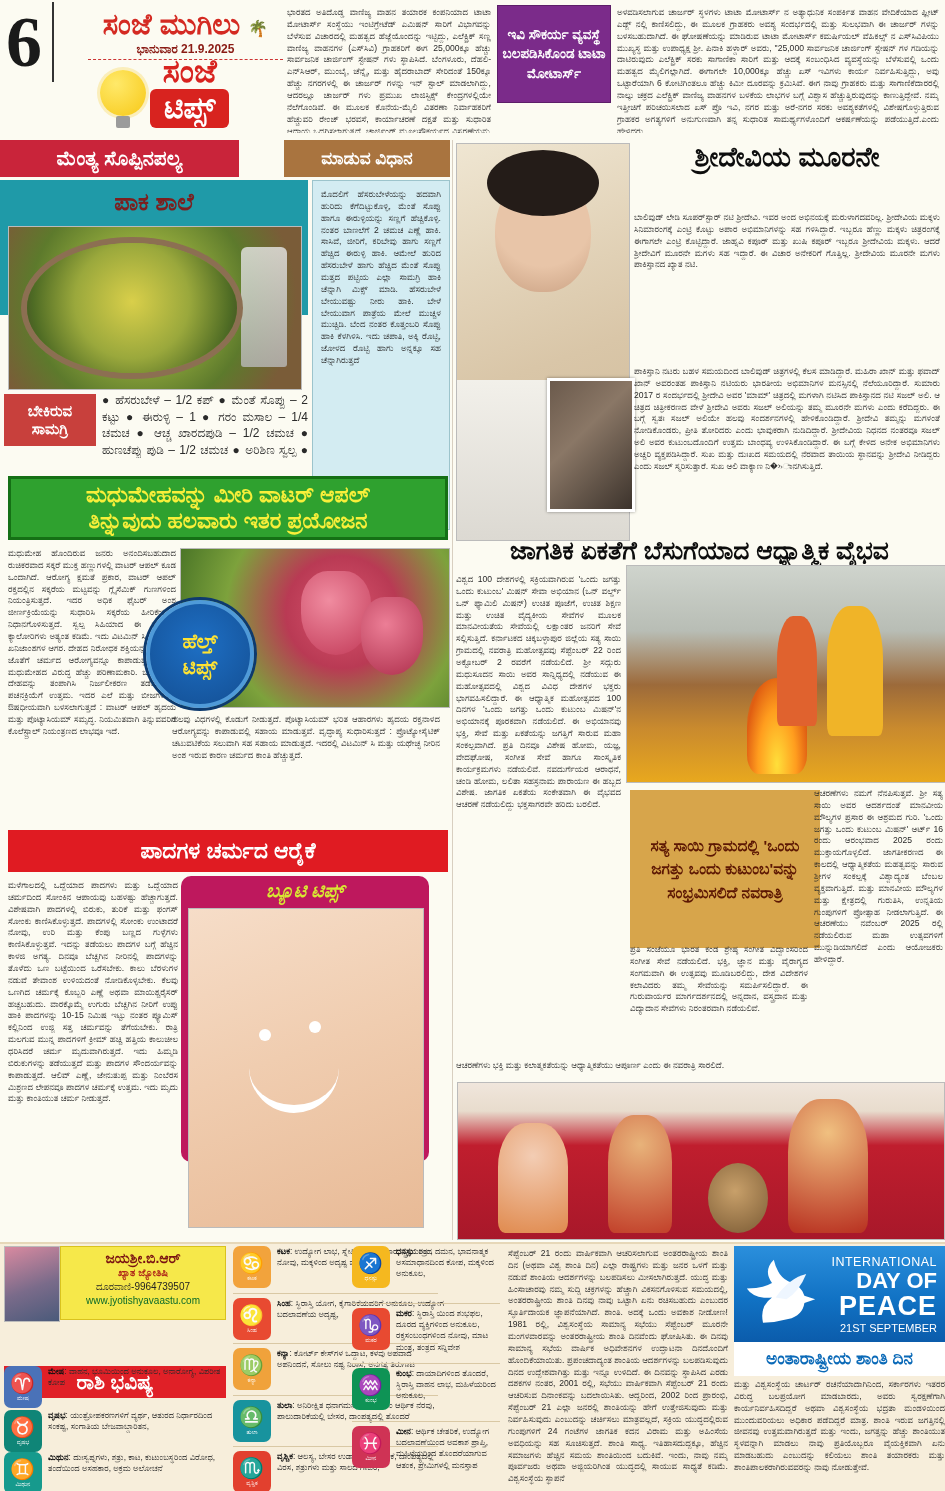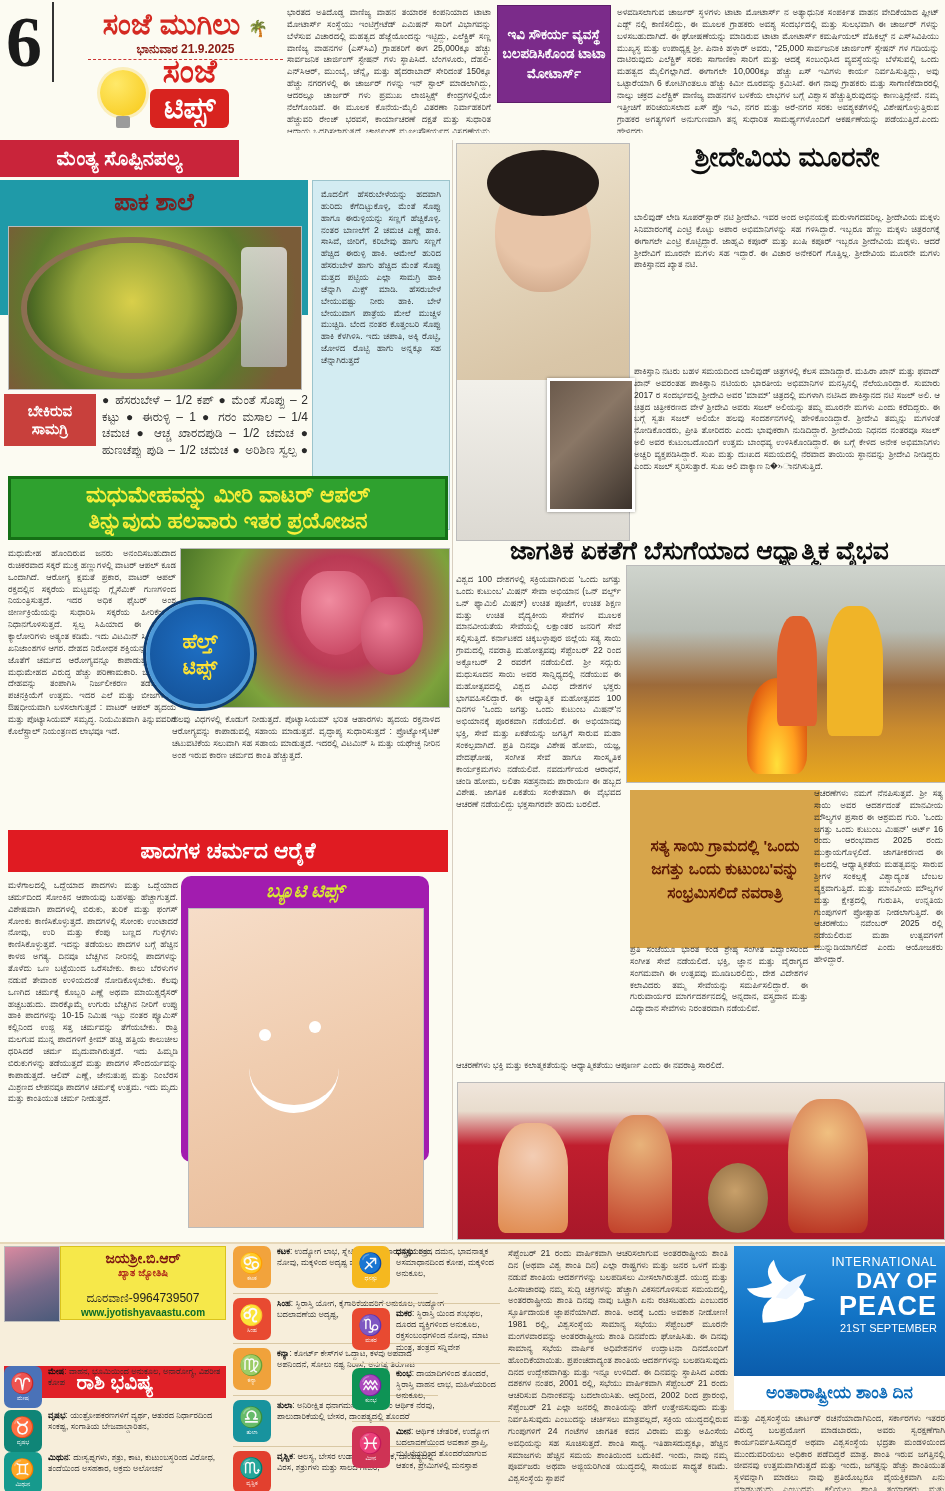--- a/index.html
+++ b/index.html
@@ -54,20 +54,21 @@
   <div class="abs" style="left:150px;top:55px;text-align:center;">
     <div style="color:#d8231f;font-weight:bold;font-size:32px;line-height:1.05;">ಸಂಜೆ</div>
     <div id="tips-logo-box">ಟಿಪ್ಸ್</div>
   </div>
 
   <div class="abs txt" style="left:287px;top:7px;width:204px;height:126px;">ಭಾರತದ ಅತಿದೊಡ್ಡ ವಾಣಿಜ್ಯ ವಾಹನ ತಯಾರಕ ಕಂಪನಿಯಾದ ಟಾಟಾ ಮೋಟಾರ್ಸ್ ಸಂಸ್ಥೆಯು ಇಂಟಿಗ್ರೇಟೆಡ್ ಎಮಿಷನ್ ಸಾರಿಗೆ ವಿಭಾಗವನ್ನು ಬೆಳೆಸುವ ವಿಚಾರದಲ್ಲಿ ಮಹತ್ವದ ಹೆಜ್ಜೆಯೊಂದನ್ನು ಇಟ್ಟಿದ್ದು, ಎಲೆಕ್ಟ್ರಿಕ್ ಸಣ್ಣ ವಾಣಿಜ್ಯ ವಾಹನಗಳ (ಎಸ್‌ಸಿವಿ) ಗ್ರಾಹಕರಿಗೆ ಈಗ 25,000ಕ್ಕೂ ಹೆಚ್ಚು ಸಾರ್ವಜನಿಕ ಚಾರ್ಜಿಂಗ್ ಸ್ಟೇಷನ್ ಗಳು ಸ್ಥಾಪಿಸಿದೆ. ಬೆಂಗಳೂರು, ದೆಹಲಿ-ಎನ್‌ಸಿಆರ್, ಮುಂಬೈ, ಚೆನ್ನೈ, ಮತ್ತು ಹೈದರಾಬಾದ್ ಸೇರಿದಂತೆ 150ಕ್ಕೂ ಹೆಚ್ಚು ನಗರಗಳಲ್ಲಿ ಈ ಚಾರ್ಜರ್ ಗಳನ್ನು ಇನ್ ಸ್ಟಾಲ್ ಮಾಡಲಾಗಿದ್ದು, ಆದರಲ್ಲೂ ಚಾರ್ಜರ್ ಗಳು ಪ್ರಮುಖ ಲಾಜಿಸ್ಟಿಕ್ಸ್ ಕೇಂದ್ರಗಳಲ್ಲಿಯೇ ನೆಲೆಗೊಂಡಿವೆ. ಈ ಮೂಲಕ ಕೊನೆಯ-ಮೈಲಿ ವಿತರಣಾ ನಿರ್ವಾಹಕರಿಗೆ ಹೆಚ್ಚುವರಿ ರೇಂಜ್ ಭರವಸೆ, ಕಾರ್ಯಾಚರಣೆ ದಕ್ಷತೆ ಮತ್ತು ಸುಧಾರಿತ ಆದಾಯ ಒದಗಿಸಲಾಗುತ್ತದೆ. ಚಾರ್ಜಿಂಗ್ ಮೂಲಸೌಕರ್ಯದ ವಿಸ್ತರಣೆಯನ್ನು ಇನ್ನಷ್ಟು ವೇಗಗೊಳಿಸಲು, 13 ಪ್ರಮುಖ ಚಾರ್ಜಿಂಗ್ ಪಾಯಿಂಟ್ ಆಪರೇಟರ್‌ಗಳ (ಸಿಪಿಒ) ಜೊತೆಗೆ ಮುಂದಿನ 12 ತಿಂಗಳಲ್ಲಿ 25,000 ಚಾರ್ಜರ್‌ಗಳನ್ನು ಸ್ಥಾಪಿಸಲು ಮತ್ತು ನಿರ್ವಹಿಸಲು ಒಡಂಬಡಿಕೆಗೆ (ಎಂಒಯು) ಸಹಿ ಹಾಕಿದೆ.</div>
   <div class="abs sidebar-purple" style="left:497px;top:5px;width:112px;height:96px;">ಇವಿ ಸೌಕರ್ಯ ವ್ಯವಸ್ಥೆ ಬಲಪಡಿಸಿಕೊಂಡ ಟಾಟಾ ಮೋಟಾರ್ಸ್</div>
   <div class="abs txt" style="left:617px;top:7px;width:322px;height:126px;">ಅಳವಡಿಸಲಾಗುವ ಚಾರ್ಜರ್ ಸ್ಥಳಗಳು ಟಾಟಾ ಮೋಟಾರ್ಸ್ ನ ಅತ್ಯಾಧುನಿಕ ಸಂಪರ್ಕಿತ ವಾಹನ ವೇದಿಕೆಯಾದ ಫ್ಲೀಟ್ ಎಡ್ಜ್ ನಲ್ಲಿ ಕಾಣಿಸಲಿದ್ದು, ಈ ಮೂಲಕ ಗ್ರಾಹಕರು ಅವಶ್ಯ ಸಂದರ್ಭದಲ್ಲಿ ಮತ್ತು ಸುಲಭವಾಗಿ ಈ ಚಾರ್ಜರ್ ಗಳನ್ನು ಬಳಸಬಹುದಾಗಿದೆ. ಈ ಘೋಷಣೆಯನ್ನು ಮಾಡಿರುವ ಟಾಟಾ ಮೋಟಾರ್ಸ್ ಕಮರ್ಷಿಯಲ್ ವೆಹಿಕಲ್ಸ್ ನ ಎಸ್‌ಸಿವಿಪಿಯು ಮುಖ್ಯಸ್ಥ ಮತ್ತು ಉಪಾಧ್ಯಕ್ಷ ಶ್ರೀ. ಪಿನಾಕಿ ಹಳ್ದಾರ್ ಅವರು, ''25,000 ಸಾರ್ವಜನಿಕ ಚಾರ್ಜಿಂಗ್ ಸ್ಟೇಷನ್ ಗಳ ಗಡಿಯನ್ನು ದಾಟಿರುವುದು ಎಲೆಕ್ಟ್ರಿಕ್ ಸರಕು ಸಾಗಾಣಿಕಾ ಸಾರಿಗೆ ಮತ್ತು ಆದಕ್ಕೆ ಸಂಬಂಧಿಸಿದ ವ್ಯವಸ್ಥೆಯನ್ನು ಬೆಳೆಸುವಲ್ಲಿ ಒಂದು ಮಹತ್ವದ ಮೈಲಿಗಲ್ಲಾಗಿದೆ. ಈಗಾಗಲೇ 10,000ಕ್ಕೂ ಹೆಚ್ಚು ಏಸ್ ಇವಿಗಳು ಕಾರ್ಯ ನಿರ್ವಹಿಸುತ್ತಿದ್ದು, ಅವು ಒಟ್ಟಾರೆಯಾಗಿ 6 ಕೋಟಿಗಿಂತಲೂ ಹೆಚ್ಚು ಕಿಮೀ ದೂರವನ್ನು ಕ್ರಮಿಸಿವೆ. ಈಗ ನಾವು ಗ್ರಾಹಕರು ಮತ್ತು ಸಾಗಾಣಿಕೆದಾರರಲ್ಲಿ ನಾಲ್ಕು ಚಕ್ರದ ಎಲೆಕ್ಟ್ರಿಕ್ ವಾಣಿಜ್ಯ ವಾಹನಗಳ ಬಳಕೆಯ ಲಾಭಗಳ ಬಗ್ಗೆ ವಿಶ್ವಾಸ ಹೆಚ್ಚುತ್ತಿರುವುದನ್ನು ಕಾಣುತ್ತಿದ್ದೇವೆ. ನಮ್ಮ ಇತ್ತೀಚಿಗೆ ಪರಿಚಯಿಸಲಾದ ಏಸ್ ಪ್ರೊ ಇವಿ, ನಗರ ಮತ್ತು ಅರೆ-ನಗರ ಸರಕು ಅವಶ್ಯಕತೆಗಳಲ್ಲಿ ವಿಶೇಷಗೊಳ್ಳುತ್ತಿರುವ ಗ್ರಾಹಕರ ಅಗತ್ಯಗಳಿಗೆ ಅನುಗುಣವಾಗಿ ತನ್ನ ಸುಧಾರಿತ ಸಾಮರ್ಥ್ಯಗಳೊಂದಿಗೆ ಆಕರ್ಷಣೆಯನ್ನು ಪಡೆಯುತ್ತಿದೆ.ಎಂದು ಹೇಳಿದರು.</div>
 
   <div class="abs barhead" style="left:0;top:140px;width:239px;height:37px;background:#c9243a;font-size:20px;">ಮೆಂತ್ಯ ಸೊಪ್ಪಿನಪಲ್ಯ</div>
+  <div class="abs barhead" style="left:284px;top:140px;width:166px;height:37px;background:#a9743f;font-size:17px;">ಮಾಡುವ ವಿಧಾನ</div>
 
   <div class="abs" style="left:0;top:180px;width:308px;height:135px;background:#1f9aa8;">
     <div style="text-align:center;font-weight:bold;font-size:24px;color:#7c1f1f;padding-top:8px;">ಪಾಕ ಶಾಲೆ</div>
   </div>
   <div class="abs photo" style="left:8px;top:226px;width:292px;height:162px;background:radial-gradient(circle at 45% 45%,#c8c23e 0%,#8ba33a 35%,#5d7a2c 60%,#7a5c38 85%),linear-gradient(#888,#666);">
     <div style="position:absolute;right:14px;top:20px;width:46px;height:120px;background:linear-gradient(180deg,#e8e8e8,#b9b9b9);border-radius:6px 6px 3px 3px;opacity:.8;"></div>
     <div style="position:absolute;left:18px;top:16px;width:210px;height:130px;border-radius:50%;background:radial-gradient(circle at 50% 45%,#d9cf4a 0%,#9aa83c 45%,#4e6b24 78%,#3c3327 100%);box-shadow:0 0 0 6px #8c6f52;"></div>
   </div>
   <div class="abs" style="left:4px;top:394px;width:92px;height:52px;background:#c8403c;color:#fff;font-weight:bold;font-size:15px;display:flex;flex-direction:column;align-items:center;justify-content:center;line-height:1.2;">
     <span>ಬೇಕಿರುವ</span>
@@ -125,37 +126,37 @@
 
   <div class="abs photo" style="left:457px;top:1082px;width:486px;height:156px;background:linear-gradient(180deg,#f0e6dc 0%,#e8dccd 18%,#c01e2e 40%,#a8182a 100%);">
     <div style="position:absolute;left:40px;bottom:6px;width:70px;height:110px;border-radius:40% 40% 10% 10%;background:radial-gradient(circle at 50% 30%,#f3cdb4,#e08a4e);"></div>
     <div style="position:absolute;left:150px;bottom:6px;width:64px;height:118px;border-radius:40% 40% 10% 10%;background:radial-gradient(circle at 50% 25%,#e8b37a,#c2402a);"></div>
     <div style="position:absolute;left:250px;bottom:6px;width:60px;height:70px;border-radius:50%;background:radial-gradient(circle at 45% 40%,#c8a06a,#7a5a34);"></div>
     <div style="position:absolute;left:330px;bottom:6px;width:80px;height:134px;border-radius:40% 40% 10% 10%;background:radial-gradient(circle at 50% 25%,#f0c080,#b83020);"></div>
   </div>
 
   <div class="abs barhead" style="left:8px;top:830px;width:440px;height:42px;background:#e01b22;font-size:22px;">ಪಾದಗಳ ಚರ್ಮದ ಆರೈಕೆ</div>
   <div class="abs txt" style="left:8px;top:880px;width:170px;height:356px;">ಮಳೆಗಾಲದಲ್ಲಿ ಒದ್ದೆಯಾದ ಪಾದಗಳು ಮತ್ತು ಒದ್ದೆಯಾದ ಚರ್ಮದಿಂದ ಸೋಂಕಿನ ಆಪಾಯವು ಬಹಳಷ್ಟು ಹೆಚ್ಚಾಗುತ್ತದೆ. ವಿಶೇಷವಾಗಿ ಪಾದಗಳಲ್ಲಿ ಬಿರುಕು, ತುರಿಕೆ ಮತ್ತು ಫಂಗಸ್ ಸೋಂಕು ಕಾಣಿಸಿಕೊಳ್ಳುತ್ತದೆ. ಪಾದಗಳಲ್ಲಿ ಸೋಂಕು ಉಂಟಾದರೆ ನೋವು, ಉರಿ ಮತ್ತು ಕೆಂಪು ಬಣ್ಣದ ಗುಳ್ಳೆಗಳು ಕಾಣಿಸಿಕೊಳ್ಳುತ್ತವೆ. ಇದನ್ನು ತಡೆಯಲು ಪಾದಗಳ ಬಗ್ಗೆ ಹೆಚ್ಚಿನ ಕಾಳಜಿ ಅಗತ್ಯ. ದಿನವೂ ಬೆಚ್ಚಗಿನ ನೀರಿನಲ್ಲಿ ಪಾದಗಳನ್ನು ತೊಳೆದು ಒಣ ಬಟ್ಟೆಯಿಂದ ಒರೆಸಬೇಕು. ಕಾಲು ಬೆರಳುಗಳ ನಡುವೆ ತೇವಾಂಶ ಉಳಿಯದಂತೆ ನೋಡಿಕೊಳ್ಳಬೇಕು. ಕೆಲವು ಒಣಗಿದ ಚರ್ಮಕ್ಕೆ ಕೊಬ್ಬರಿ ಎಣ್ಣೆ ಅಥವಾ ಮಾಯಿಶ್ಚರೈಸರ್ ಹಚ್ಚಬಹುದು. ವಾರಕ್ಕೊಮ್ಮೆ ಉಗುರು ಬೆಚ್ಚಗಿನ ನೀರಿಗೆ ಉಪ್ಪು ಹಾಕಿ ಪಾದಗಳನ್ನು 10-15 ನಿಮಿಷ ಇಟ್ಟು ನಂತರ ಪ್ಯೂಮಿಸ್ ಕಲ್ಲಿನಿಂದ ಉಜ್ಜಿ ಸತ್ತ ಚರ್ಮವನ್ನು ತೆಗೆಯಬೇಕು. ರಾತ್ರಿ ಮಲಗುವ ಮುನ್ನ ಪಾದಗಳಿಗೆ ಕ್ರೀಮ್ ಹಚ್ಚಿ ಹತ್ತಿಯ ಕಾಲುಚೀಲ ಧರಿಸಿದರೆ ಚರ್ಮ ಮೃದುವಾಗಿರುತ್ತದೆ. ಇದು ಹಿಮ್ಮಡಿ ಬಿರುಕುಗಳನ್ನು ತಡೆಯುತ್ತದೆ ಮತ್ತು ಪಾದಗಳ ಸೌಂದರ್ಯವನ್ನು ಕಾಪಾಡುತ್ತದೆ. ಆಲಿವ್ ಎಣ್ಣೆ, ಜೇನುತುಪ್ಪ ಮತ್ತು ನಿಂಬೆರಸ ಮಿಶ್ರಣದ ಲೇಪನವೂ ಪಾದಗಳ ಚರ್ಮಕ್ಕೆ ಉತ್ತಮ. ಇದು ಮೃದು ಮತ್ತು ಕಾಂತಿಯುತ ಚರ್ಮ ನೀಡುತ್ತದೆ.</div>
-  <div class="abs" style="left:181px;top:876px;width:248px;height:286px;background:#a21caf;border-radius:10px;">
+  <div class="abs" style="left:181px;top:876px;width:248px;height:286px;background:#be185d;border-radius:10px;">
     <div style="text-align:center;color:#d8e832;font-weight:bold;font-style:italic;font-size:19px;padding-top:4px;">ಬ್ಯೂಟಿ ಟಿಪ್ಸ್</div>
     <div class="photo" style="position:absolute;left:7px;top:32px;width:234px;height:318px;background:linear-gradient(160deg,#f6ddc8 0%,#f0cdb0 45%,#e8ba96 100%);">
       <div style="position:absolute;left:60px;top:150px;width:90px;height:46px;border:8px solid #fff;border-top:none;border-left:none;border-right:none;border-radius:0 0 60px 60px;"></div>
       <div style="position:absolute;left:70px;top:120px;width:12px;height:12px;background:#fff;border-radius:50%;"></div>
       <div style="position:absolute;left:120px;top:112px;width:12px;height:12px;background:#fff;border-radius:50%;"></div>
     </div>
   </div>
 
   <div class="abs" style="left:0;top:1242px;width:945px;height:249px;background:#f7eedb;border-top:2px solid #e6d7b8;"></div>
 
   <div class="abs photo" style="left:4px;top:1246px;width:54px;height:74px;background:linear-gradient(160deg,#d98aa0 0%,#7a6b8a 55%,#4a5a7a 100%);"></div>
   <div class="abs" style="left:60px;top:1246px;width:166px;height:74px;background:#f6e84a;border:1px solid #d9c21e;box-sizing:border-box;text-align:center;padding-top:3px;">
     <div style="font-weight:bold;color:#7a1212;font-size:14px;">ಜಯಶ್ರೀ.ಬಿ.ಆರ್</div>
     <div style="color:#b02a1a;font-size:10px;font-weight:bold;">ಖ್ಯಾತ ಜ್ಯೋತಿಷಿ</div>
-    <div style="color:#222;font-size:12px;margin-top:12px;">ದೂರವಾಣಿ-9964739507</div>
-    <div style="color:#0a6a2a;font-size:10px;font-weight:bold;margin-top:2px;">www.jyotishyavaastu.com</div>
+    <div style="color:#222;font-size:10px;margin-top:2px;">ದೂರವಾಣಿ-9964739507</div>
+    <div style="color:#0a6a2a;font-size:10px;font-weight:normal;margin-top:2px;">www.jyotishyavaastu.com</div>
   </div>
   <div class="abs barhead" style="left:4px;top:1326px;width:222px;height:32px;background:#e02027;font-size:20px;margin-top:40px;">ರಾಶಿ ಭವಿಷ್ಯ</div>
 
   <div class="abs zrow" style="left:4px;top:1366px;width:222px;">
     <div class="ztile" style="background: rgb(74, 114, 184);">
         <span class="sym">♈</span>
         <span class="lbl">ಮೇಷ</span>
       </div>
     <div class="ztext"><b>ಮೇಷ</b>: <span>ವಾಹನ, ಭೂಮಿಯಿಂದ ಅನುಕೂಲ, ಅನಾರೋಗ್ಯ, ವಿಪರೀತ ಕೋಪ</span></div>
   </div>
@@ -242,21 +243,21 @@
     <div class="ztile" style="background: rgb(207, 51, 85);">
         <span class="sym">♓</span>
         <span class="lbl">ಮೀನ</span>
       </div>
     <div class="ztext"><b>ಮೀನ</b>: <span>ಆರ್ಥಿಕ ಚೇತರಿಕೆ, ಉದ್ಯೋಗ ಬದಲಾವಣೆಯಿಂದ ಅವಕಾಶ ಪ್ರಾಪ್ತಿ, ಮಹಿಳೆಯರಿಂದ ತೊಂದರೆಯಾಗುವ ಆತಂಕ, ಪ್ರೇಮಿಗಳಲ್ಲಿ ಮನಸ್ತಾಪ</span></div>
   </div>
 
   <div class="abs txt" style="left:508px;top:1248px;width:220px;height:238px;">ಸೆಪ್ಟೆಂಬರ್ 21 ರಂದು ವಾರ್ಷಿಕವಾಗಿ ಆಚರಿಸಲಾಗುವ ಅಂತರರಾಷ್ಟ್ರೀಯ ಶಾಂತಿ ದಿನ (ಅಥವಾ ವಿಶ್ವ ಶಾಂತಿ ದಿನ) ಎಲ್ಲಾ ರಾಷ್ಟ್ರಗಳು ಮತ್ತು ಜನರ ಒಳಗೆ ಮತ್ತು ನಡುವೆ ಶಾಂತಿಯ ಆದರ್ಶಗಳನ್ನು ಬಲಪಡಿಸಲು ಮೀಸಲಾಗಿರುತ್ತದೆ. ಯುದ್ಧ ಮತ್ತು ಹಿಂಸಾಚಾರವು ನಮ್ಮ ಸುದ್ದಿ ಚಕ್ರಗಳನ್ನು ಹೆಚ್ಚಾಗಿ ವಿಕಸನಗೊಳಿಸುವ ಸಮಯದಲ್ಲಿ, ಅಂತರರಾಷ್ಟ್ರೀಯ ಶಾಂತಿ ದಿನವು ನಾವು ಒಟ್ಟಾಗಿ ಏನು ರಚಿಸಬಹುದು ಎಂಬುದರ ಸ್ಫೂರ್ತಿದಾಯಕ ಜ್ಞಾಪನೆಯಾಗಿದೆ. ಶಾಂತಿ. ಅದಕ್ಕೆ ಒಂದು ಅವಕಾಶ ನೀಡೋಣ! 1981 ರಲ್ಲಿ, ವಿಶ್ವಸಂಸ್ಥೆಯ ಸಾಮಾನ್ಯ ಸಭೆಯು ಸೆಪ್ಟೆಂಬರ್ ಮೂರನೇ ಮಂಗಳವಾರವನ್ನು ಅಂತರರಾಷ್ಟ್ರೀಯ ಶಾಂತಿ ದಿನವೆಂದು ಘೋಷಿಸಿತು. ಈ ದಿನವು ಸಾಮಾನ್ಯ ಸಭೆಯ ವಾರ್ಷಿಕ ಅಧಿವೇಶನಗಳ ಉದ್ಘಾಟನಾ ದಿನದೊಂದಿಗೆ ಹೊಂದಿಕೆಯಾಯಿತು. ಪ್ರಪಂಚದಾದ್ಯಂತ ಶಾಂತಿಯ ಆದರ್ಶಗಳನ್ನು ಬಲಪಡಿಸುವುದು ದಿನದ ಉದ್ದೇಶವಾಗಿತ್ತು ಮತ್ತು ಇನ್ನೂ ಉಳಿದಿದೆ. ಈ ದಿನವನ್ನು ಸ್ಥಾಪಿಸಿದ ಎರಡು ದಶಕಗಳ ನಂತರ, 2001 ರಲ್ಲಿ, ಸಭೆಯು ವಾರ್ಷಿಕವಾಗಿ ಸೆಪ್ಟೆಂಬರ್ 21 ರಂದು ಆಚರಿಸುವ ದಿನಾಂಕವನ್ನು ಬದಲಾಯಿಸಿತು. ಆದ್ದರಿಂದ, 2002 ರಿಂದ ಪ್ರಾರಂಭಿ, ಸೆಪ್ಟೆಂಬರ್ 21 ಎಲ್ಲಾ ಜನರಲ್ಲಿ ಶಾಂತಿಯನ್ನು ಹೇಗೆ ಉತ್ತೇಜಿಸುವುದು ಮತ್ತು ನಿರ್ವಹಿಸುವುದು ಎಂಬುದನ್ನು ಚರ್ಚಿಸಲು ಮಾತ್ರವಲ್ಲದೆ, ಸಕ್ರಿಯ ಯುದ್ಧದಲ್ಲಿರುವ ಗುಂಪುಗಳಿಗೆ 24 ಗಂಟೆಗಳ ಜಾಗತಿಕ ಕದನ ವಿರಾಮ ಮತ್ತು ಅಹಿಂಸೆಯ ಅವಧಿಯನ್ನು ಸಹ ಸೂಚಿಸುತ್ತದೆ. ಶಾಂತಿ ಸಾಧ್ಯ. ಇತಿಹಾಸದುದ್ದಕ್ಕೂ, ಹೆಚ್ಚಿನ ಸಮಾಜಗಳು ಹೆಚ್ಚಿನ ಸಮಯ ಶಾಂತಿಯಿಂದ ಬದುಕಿವೆ. ಇಂದು, ನಾವು ನಮ್ಮ ಪೂರ್ವಜರು ಅಥವಾ ಅಜ್ಜಿಯರಿಗಿಂತ ಯುದ್ಧದಲ್ಲಿ ಸಾಯುವ ಸಾಧ್ಯತೆ ಕಡಿಮೆ. ವಿಶ್ವಸಂಸ್ಥೆಯ ಸ್ಥಾಪನೆ</div>
 
   <div class="abs" style="left:734px;top:1246px;width:211px;height:245px;">
-    <div id="peace-blue" style="width:100%;height:130px;">
+    <div id="peace-blue" style="width:100%;height:96px;">
       <svg width="90" height="95" viewBox="0 0 100 100" style="position:absolute;left:2px;top:4px;">
         <path d="M30 78 Q26 60 40 50 Q20 52 12 40 Q30 40 40 34 Q30 20 42 8 Q46 26 58 32 Q72 36 76 48 L88 52 L76 56 Q74 70 58 74 Q44 78 30 78 Z" fill="#ffffff"></path>
         <path d="M44 50 Q60 28 78 24 Q70 44 56 52 Z" fill="#eef6ff"></path>
       </svg>
       <div id="peace-title">
         <div style="font-size:12.5px;letter-spacing:.5px;">INTERNATIONAL</div>
         <div style="font-size:22px;font-weight:bold;">DAY OF</div>
         <div style="font-size:27px;font-weight:bold;letter-spacing:1px;">PEACE</div>
         <div style="font-size:11px;margin-top:2px;">21ST SEPTEMBER</div>
       </div>

